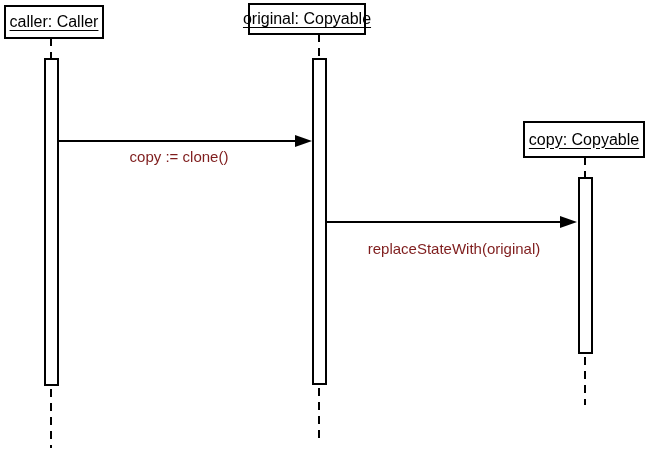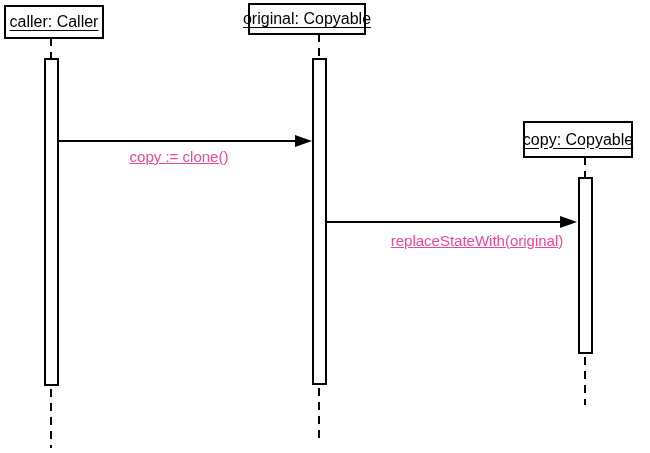--- a/index.html
+++ b/index.html
@@ -29,21 +29,21 @@
   }
   .head .obj {
     font-size: 16px;
     color: #000000;
     text-decoration: underline;
     text-underline-offset: 3px;
     white-space: nowrap;
   }
   .head-caller   { left: 4px;   top: 5px;   width: 100px; height: 34px; }
   .head-original { left: 248px; top: 3px;   width: 118px; height: 32px; }
-  .head-copy     { left: 523px; top: 121px; width: 110px; height: 37px; }
+  .head-copy     { left: 523px; top: 121px; width: 122px; height: 37px; }
 
   
   .vdash {
     position: absolute;
     width: 2px;
     background: repeating-linear-gradient(to bottom, #000000 0 8px, transparent 8px 14px);
   }
   .stub-caller   { left: 50px;  top: 38px;  height: 21px; }
   .stub-original { left: 318px; top: 34px;  height: 25px; }
   .stub-copy     { left: 584px; top: 157px; height: 21px; }
@@ -81,27 +81,26 @@
     border-bottom: 6px solid transparent;
     border-left: 17px solid #000000;
   }
   .arrow-clone   { left: 59px;  top: 135px; width: 253px; }
   .arrow-replace { left: 327px; top: 216px; width: 250px; }
 
   
   .msg {
     position: absolute;
     font-size: 15px;
-    color: #ec4899;
+    color: #7f1d1d;
     white-space: nowrap;
     transform: translateX(-50%);
-    text-decoration: underline;
   }
   .label-clone   { left: 179px; top: 148px; }
-  .label-replace { left: 454px; top: 232px; margin-left: 23px; }
+  .label-replace { left: 454px; top: 240px; }
 </style>
 </head>
 <body>
 
 <div class="diagram">
 
   <div class="head head-caller">
     <span class="obj">caller: Caller</span>
   </div>
   <div class="head head-original">

